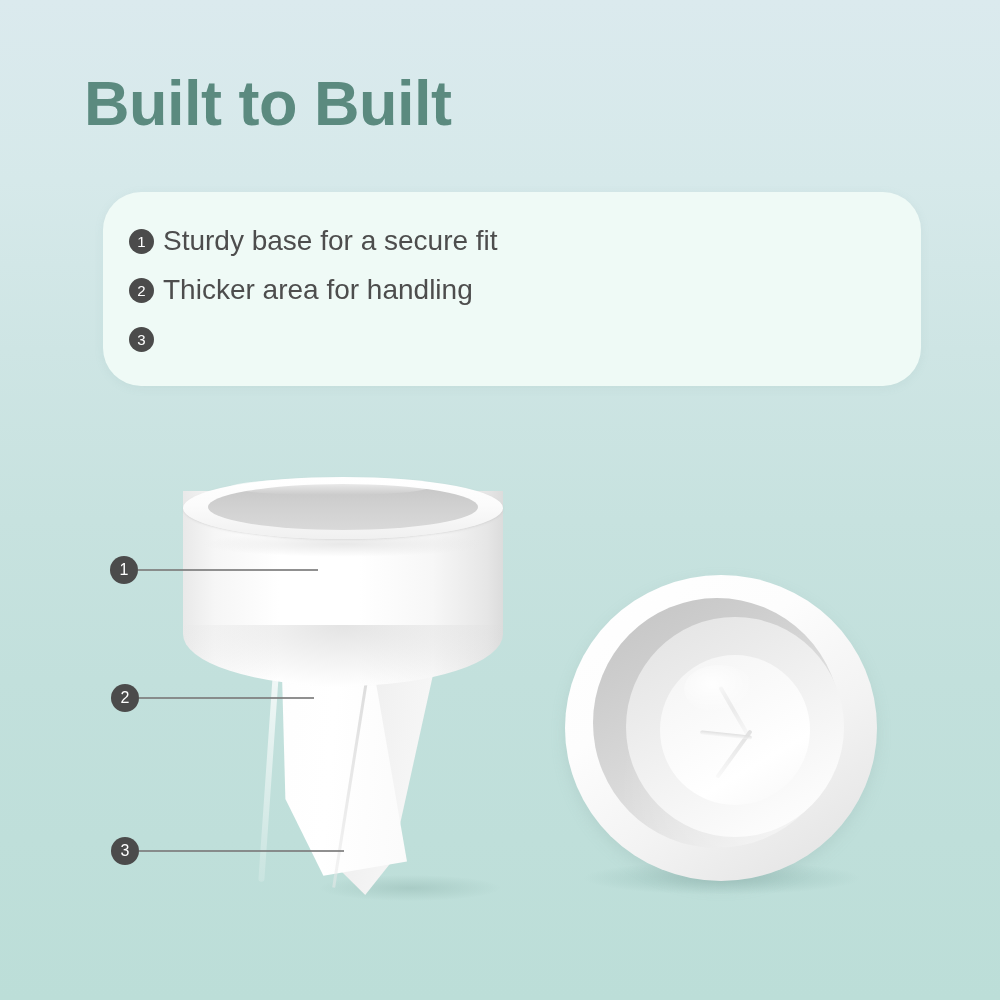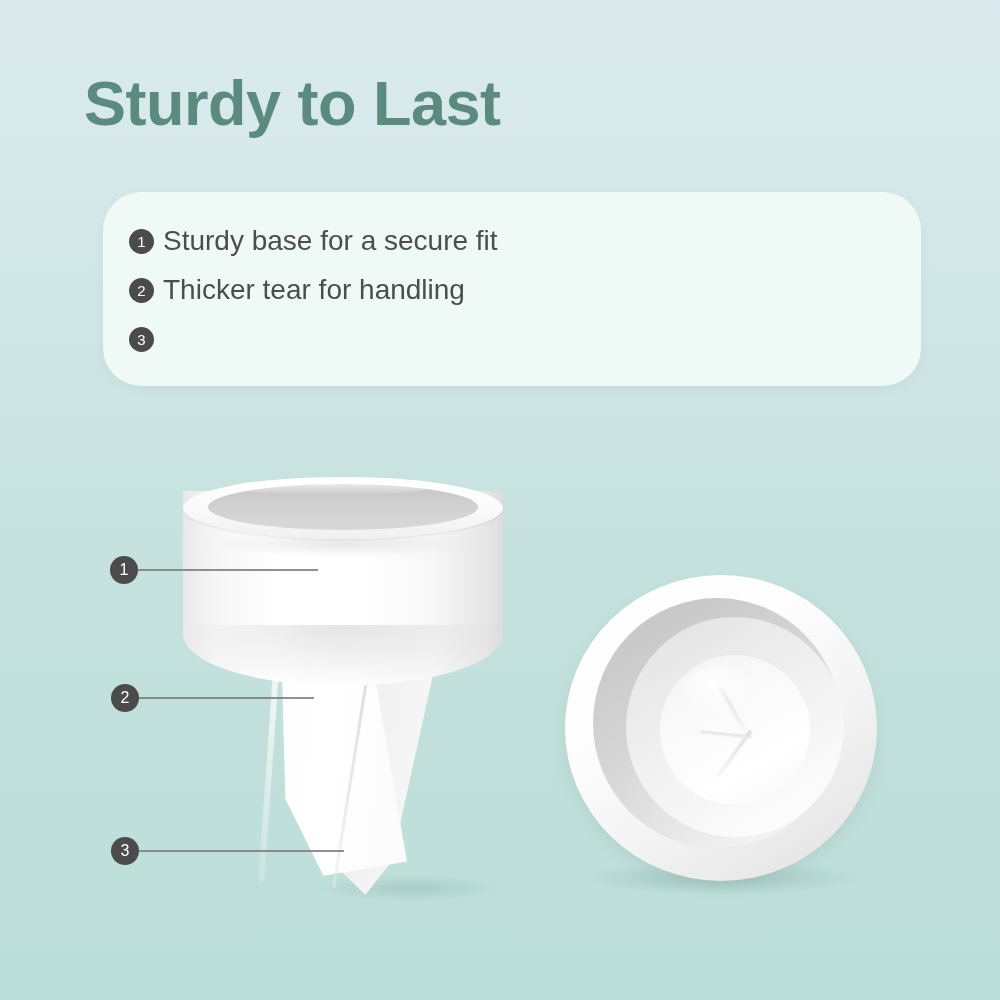--- a/index.html
+++ b/index.html
@@ -307,33 +307,33 @@
     height: 34px;
     background: radial-gradient(ellipse at 50% 50%, rgba(110,155,148,0.38), rgba(110,155,148,0) 70%);
     border-radius: 50%;
   }
 </style>
 </head>
 <body>
 
 <div id="stage">
 
-  <div id="page-title">Sturdy to Last</div>
+  <div id="page-title">Built to Built</div>
 
   <div id="feature-card">
     <div class="feature-list">
 
       <div class="feature-row">
         <div class="badge">1</div>
         <div class="feature-text">Sturdy base for a secure fit</div>
       </div>
 
       <div class="feature-row">
         <div class="badge">2</div>
-        <div class="feature-text">Thicker tear for handling</div>
+        <div class="feature-text">Thicker area for handling</div>
       </div>
 
       <div class="feature-row">
         <div class="badge">3</div>
       </div>
 
     </div>
   </div>
 
   <div id="product-valve">

